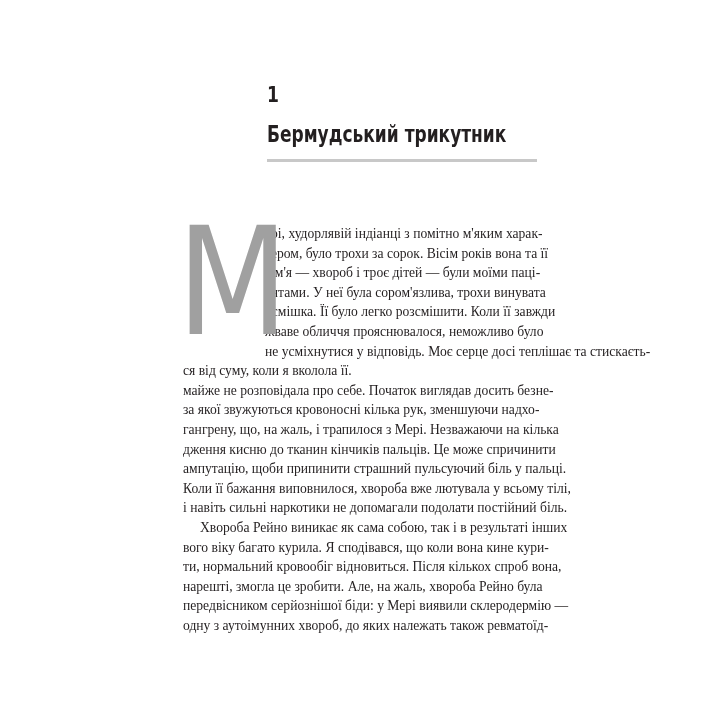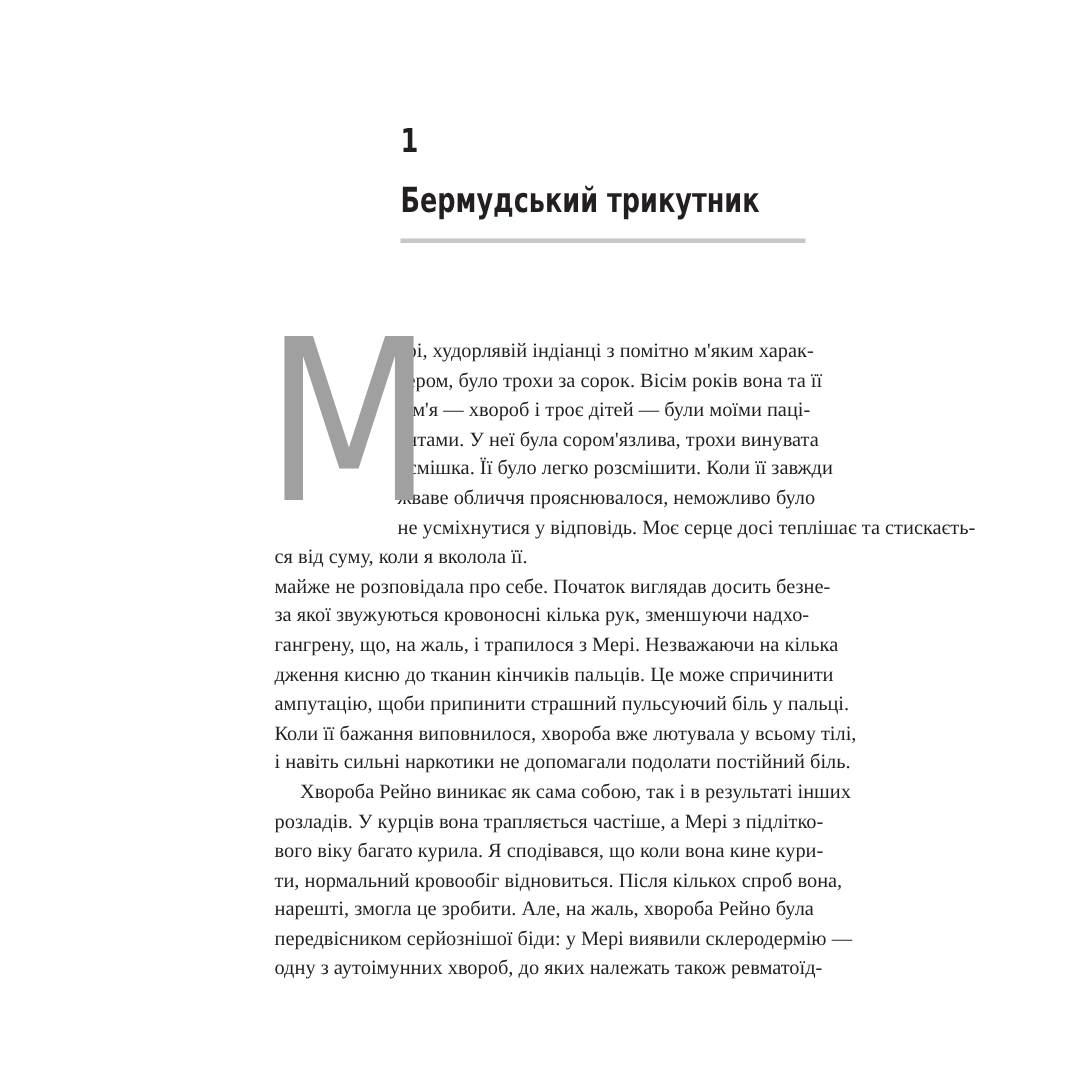--- a/index.html
+++ b/index.html
@@ -64,21 +64,20 @@
       <span class="line" style="text-indent:0">майже не розповідала про себе. Початок виглядав досить безне-</span>
       <span class="line" style="text-indent:0">за якої звужуються кровоносні кілька рук, зменшуючи надхо-</span>
       <span class="line" style="text-indent:0">гангрену, що, на жаль, і трапилося з Мері. Незважаючи на кілька</span>
       <span class="line" style="text-indent:0">дження кисню до тканин кінчиків пальців. Це може спричинити</span>
       <span class="line" style="text-indent:0">ампутацію, щоби припинити страшний пульсуючий біль у пальці.</span>
       <span class="line" style="text-indent:0">Коли її бажання виповнилося, хвороба вже лютувала у всьому тілі,</span>
       <span class="line last" style="text-indent:0">і навіть сильні наркотики не допомагали подолати постійний біль.</span>
     </div>
     <div class="para indent">
       <span class="line" style="padding-left:17px;text-indent:0">Хвороба Рейно виникає як сама собою, так і в результаті інших</span>
-      <span class="line" style="text-indent:0">розладів. У курців вона трапляється частіше, а Мері з підлітко-</span>
       <span class="line" style="text-indent:0">вого віку багато курила. Я сподівався, що коли вона кине кури-</span>
       <span class="line" style="text-indent:0">ти, нормальний кровообіг відновиться. Після кількох спроб вона,</span>
       <span class="line" style="text-indent:0">нарешті, змогла це зробити. Але, на жаль, хвороба Рейно була</span>
       <span class="line" style="text-indent:0">передвісником серйознішої біди: у Мері виявили склеродермію —</span>
       <span class="line" style="text-indent:0">одну з аутоімунних хвороб, до яких належать також ревматоїд-</span>
 
     </div>
   </div>
 </div>
 

